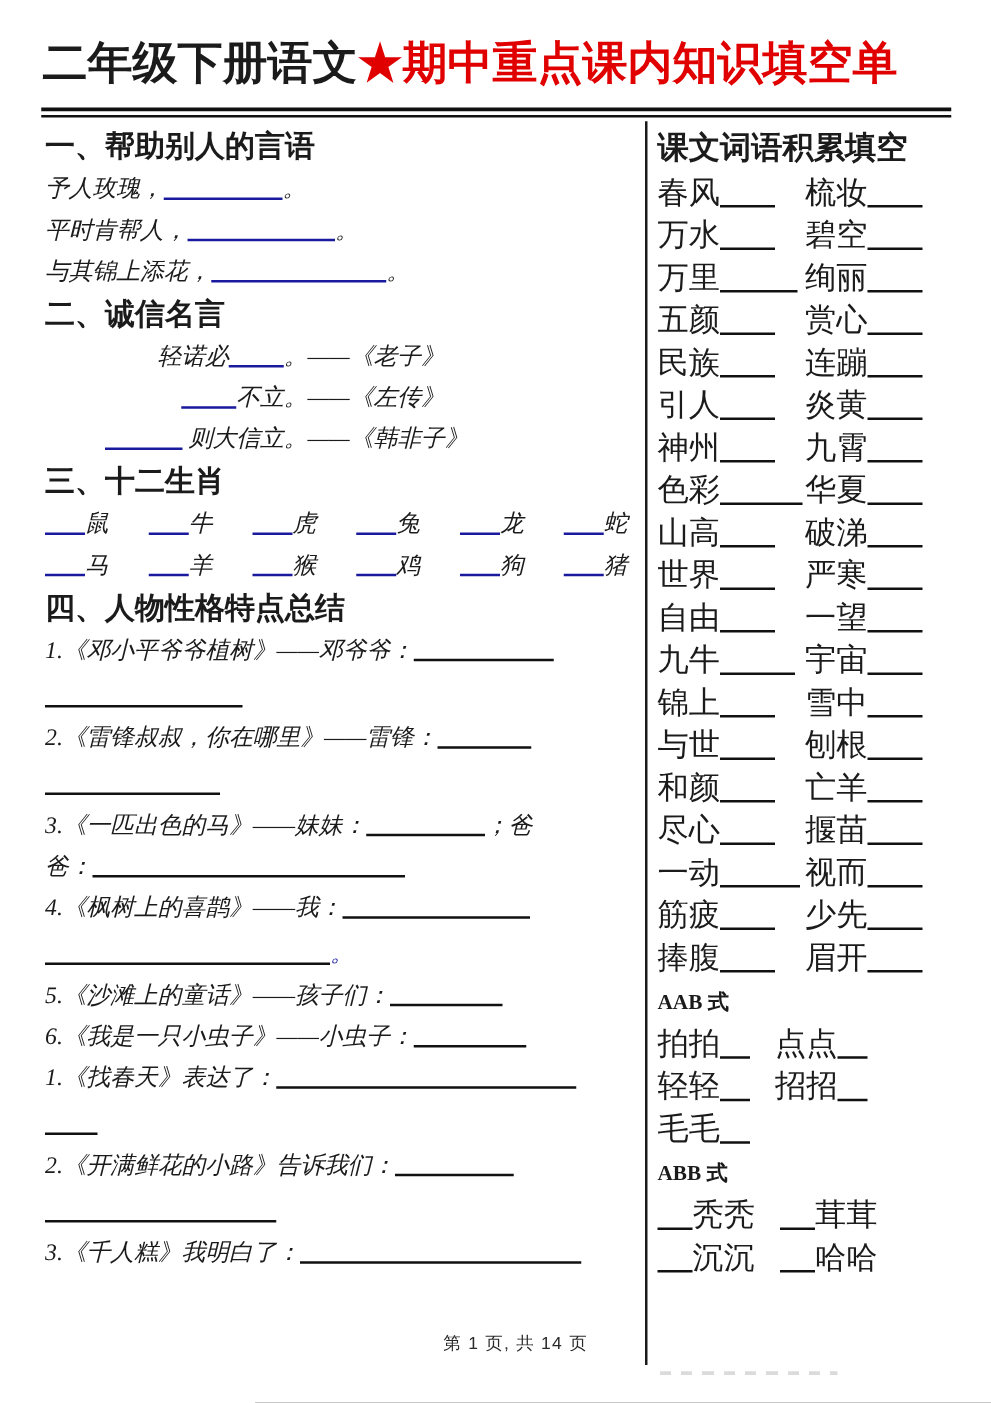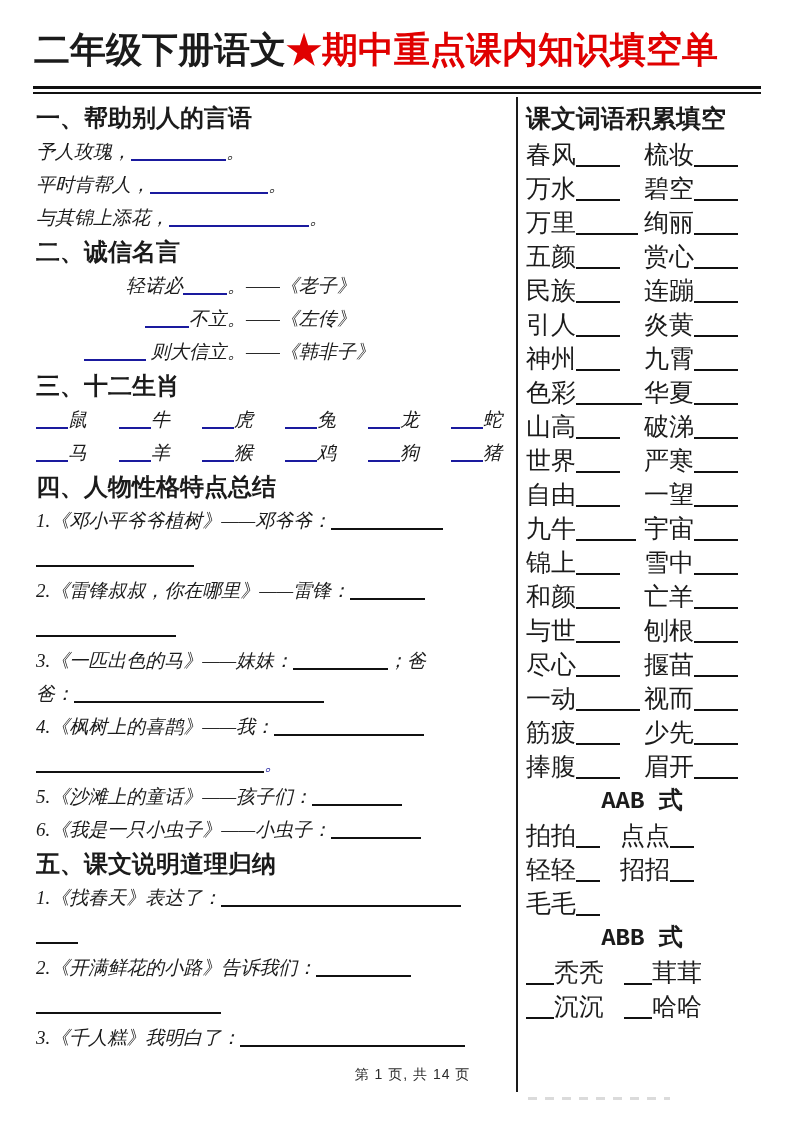--- a/index.html
+++ b/index.html
@@ -36,22 +36,22 @@
   .cellline{display:flex;}
   .qcell{display:inline-block;width:210px;text-align:right;}
   .zodiac{display:flex;justify-content:space-between;width:466px;}
   .zpair .blank{width:32px;}
   
   .rhead{
     height:38px;line-height:36px;font-size:25px;font-weight:700;
     font-family:"Liberation Sans","DejaVu Sans",sans-serif;white-space:nowrap;
   }
   .rsub{
-    height:35px;line-height:35px;font-size:24px;font-weight:700;
-    font-family:Liberation Mono, monospace;white-space:nowrap;text-align:center;
+    height:35px;line-height:35px;font-size:17px;font-weight:700;
+    font-family:Liberation Serif, serif;white-space:nowrap;
   }
   .rrow{height:34px;line-height:34px;font-size:25px;display:flex;white-space:nowrap;}
   .rcell{display:inline-block;width:118px;}
   .rcell:last-child{width:auto;}
   .rrow .blank{vertical-align:-4px;height:22px;}
   
   .footer{
     position:absolute;left:0;top:1066px;width:100%;text-align:center;
     font-size:14px;color:#2a2a2a;letter-spacing:1px;
     font-family:"Liberation Sans","DejaVu Sans",sans-serif;
@@ -113,21 +113,20 @@
       <div class="line"><span>1.《邓小平爷爷植树》——邓爷爷：</span><span class="blank black" style="width: 112px;"></span></div>
       <div class="line cont"><span class="blank black" style="width: 158px;"></span></div>
       <div class="line"><span>2.《雷锋叔叔，你在哪里》——雷锋：</span><span class="blank black" style="width: 75px;"></span></div>
       <div class="line cont"><span class="blank black" style="width: 140px;"></span></div>
       <div class="line"><span>3.《一匹出色的马》——妹妹：</span><span class="blank black" style="width: 95px;"></span><span>；爸</span></div>
       <div class="line"><span>爸：</span><span class="blank black" style="width: 250px;"></span></div>
       <div class="line"><span>4.《枫树上的喜鹊》——我：</span><span class="blank black" style="width: 150px;"></span></div>
       <div class="line cont"><span class="blank black" style="width: 228px;"></span><span class="blue-text">。</span></div>
       <div class="line"><span>5.《沙滩上的童话》——孩子们：</span><span class="blank black" style="width: 90px;"></span></div>
       <div class="line"><span>6.《我是一只小虫子》——小虫子：</span><span class="blank black" style="width: 90px;"></span></div>
-      <div class="heading">五、课文说明道理归纳</div>
       <div class="line"><span>1.《找春天》表达了：</span><span class="blank black" style="width: 240px;"></span></div>
       <div class="line cont"><span class="blank black" style="width: 42px;"></span></div>
       <div class="line"><span>2.《开满鲜花的小路》告诉我们：</span><span class="blank black" style="width: 95px;"></span></div>
       <div class="line cont"><span class="blank black" style="width: 185px;"></span></div>
       <div class="line"><span>3.《千人糕》我明白了：</span><span class="blank black" style="width: 225px;"></span></div>
     </div>
 
   <div class="col-right">
     <div class="rhead">课文词语积累填空</div>
     <div id="right-rows">
@@ -177,28 +176,28 @@
         </div>
         <div class="rrow">
           <span class="rcell"><span>九牛</span><span class="blank black" style="width: 60px;"></span></span>
           <span class="rcell"><span>宇宙</span><span class="blank black" style="width: 44px;"></span></span>
         </div>
         <div class="rrow">
           <span class="rcell"><span>锦上</span><span class="blank black" style="width: 44px;"></span></span>
           <span class="rcell"><span>雪中</span><span class="blank black" style="width: 44px;"></span></span>
         </div>
         <div class="rrow">
+          <span class="rcell"><span>与世</span><span class="blank black" style="width: 44px;"></span></span>
+          <span class="rcell"><span>刨根</span><span class="blank black" style="width: 44px;"></span></span>
+        </div>
+        <div class="rrow">
           <span class="rcell"><span>和颜</span><span class="blank black" style="width: 44px;"></span></span>
           <span class="rcell"><span>亡羊</span><span class="blank black" style="width: 44px;"></span></span>
         </div>
         <div class="rrow">
-          <span class="rcell"><span>与世</span><span class="blank black" style="width: 44px;"></span></span>
-          <span class="rcell"><span>刨根</span><span class="blank black" style="width: 44px;"></span></span>
-        </div>
-        <div class="rrow">
           <span class="rcell"><span>尽心</span><span class="blank black" style="width: 44px;"></span></span>
           <span class="rcell"><span>揠苗</span><span class="blank black" style="width: 44px;"></span></span>
         </div>
         <div class="rrow">
           <span class="rcell"><span>一动</span><span class="blank black" style="width: 64px;"></span></span>
           <span class="rcell"><span>视而</span><span class="blank black" style="width: 44px;"></span></span>
         </div>
         <div class="rrow">
           <span class="rcell"><span>筋疲</span><span class="blank black" style="width: 44px;"></span></span>
           <span class="rcell"><span>少先</span><span class="blank black" style="width: 44px;"></span></span>

